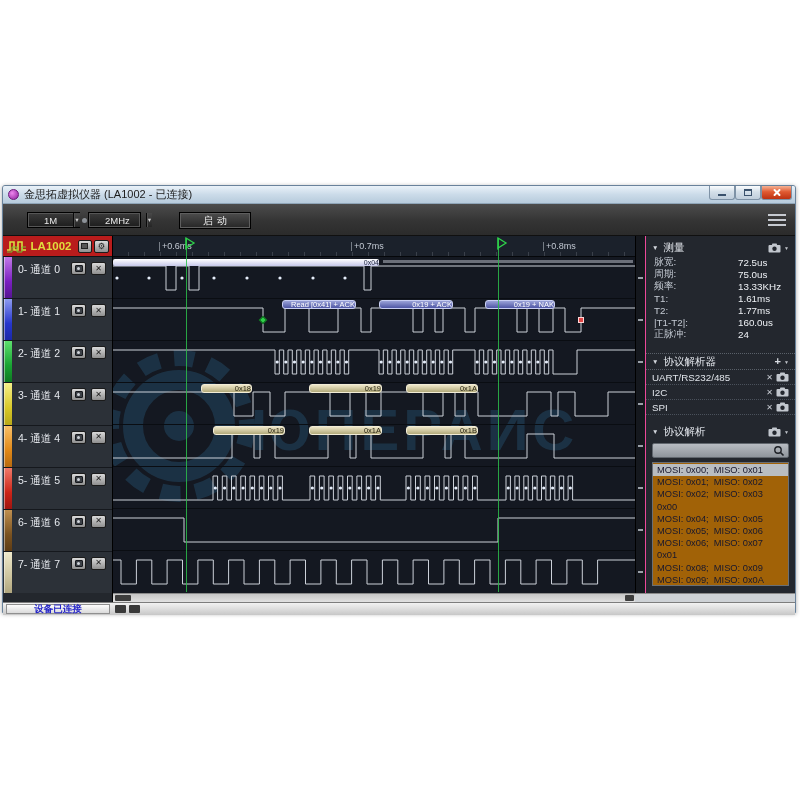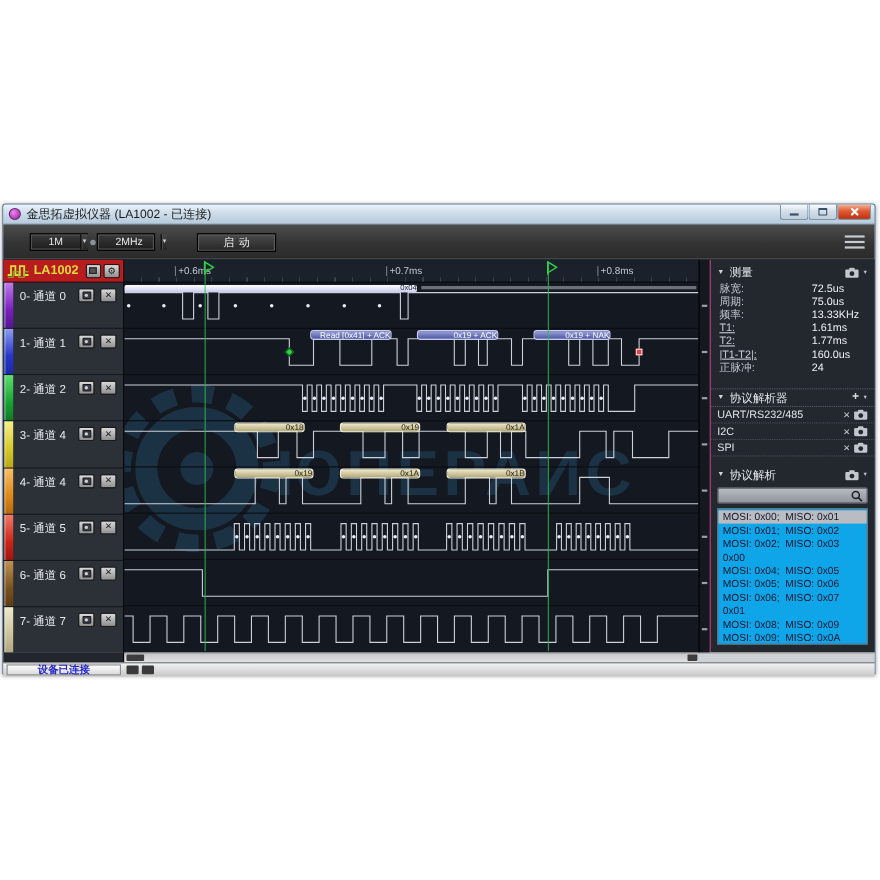--- a/index.html
+++ b/index.html
@@ -93,30 +93,30 @@
   
   .rightpanel{width:150px;background:#23272e;border-left:1px solid #ec4899;padding-top:3px;color:#ccd1d8}
   .sech{display:flex;align-items:center;height:17px;padding:0 6px;color:#e4e8ee;font-size:10.5px}
   .tri{font-size:6.5px;margin-right:5px;color:#d2d6dc}
   .sright{margin-left:auto;display:flex;align-items:center;gap:3px}
   .minitri{font-size:5px;color:#c0c4ca}
   .cam rect{fill:#c2c7ce}.cam .lens{fill:#23272e}
   .addico{font-size:11px;font-weight:bold;color:#d8dce2;line-height:1}
   .mrow{display:flex;height:12px;padding:0 8px;align-items:center}
   .mlabel{width:84px;color:#c5cbd4;font-size:9.8px}
-  .mlabel.u{text-decoration:underline}
+  .mlabel.u{}
   .mvalue{color:#eef1f5;font-size:9.8px}
   .hdr2{margin-top:13px;border-top:1px dotted #596069;border-bottom:1px dotted #596069}
   .arow{display:flex;align-items:center;height:15px;padding:0 6px;border-bottom:1px dotted #4a515b;font-size:9.8px;color:#e0e4ea}
   .xic{font-size:8px;color:#c8cdd4}
   .hdr3{margin-top:8px}
   .searchbox{margin:3px 6px 0;height:15px;background:linear-gradient(#b8bcc2,#8f959c);
     border:1px solid #61676e;border-radius:2px;display:flex;align-items:center}
   .searchbox input{flex:1;background:transparent;border:none;outline:none;font-size:9px;padding:0 4px;color:#14161a;min-width:0}
-  .plist{margin:4px 6px 0;background:#0ea5e9;border:1px solid #6a6f75;height:124px;overflow:hidden;padding:1px 0}
+  .plist{margin:4px 6px 0;background:#a16207;border:1px solid #6a6f75;height:124px;overflow:hidden;padding:1px 0}
   .prow{white-space:pre;font-size:9.3px;line-height:12.2px;padding-left:4px;color:#17172e}
   .prow.sel{background:#b9bdc1}
   
   .scrollrow{display:flex;height:9px}
   .sr-left{width:110px;background:#23272d;border-right:1px solid #000}
   .sr-track{width:522px;background:linear-gradient(#c6c6c6,#e2e2e2);border-top:1px solid #8a8a8a;position:relative}
   .sr-handle{position:absolute;left:2px;top:1px;width:16px;height:6px;background:#3d3d3d;border-radius:1px}
   .sr-btn{position:absolute;right:1px;top:1px;width:9px;height:6px;background:#3d3d3d;border-radius:1px}
   .sr-right{flex:1;background:#ced2d6;border-top:1px solid #8a8a8a}
   .statusbar{height:13px;background:linear-gradient(#f2f2f2,#c7c7c7);border-top:1px solid #7d7d7d;position:relative}
@@ -335,21 +335,21 @@
               <circle cx="381.50000000000006" cy="21" r="1.6" class="wvdot"></circle>
               <circle cx="390.16666666666674" cy="21" r="1.6" class="wvdot"></circle>
               <circle cx="398.8333333333334" cy="21" r="1.6" class="wvdot"></circle>
               <circle cx="407.5000000000001" cy="21" r="1.6" class="wvdot"></circle>
               <circle cx="416.1666666666668" cy="21" r="1.6" class="wvdot"></circle>
               <circle cx="424.8333333333335" cy="21" r="1.6" class="wvdot"></circle>
               <circle cx="433.50000000000017" cy="21" r="1.6" class="wvdot"></circle>
             </svg>
         </div>
         <div class="wrow">
-          <div class="pill spi" style="left:100px;width:64px">0x18</div>
+          <div class="pill spi" style="left:88px;width:51px">0x18</div>
           <div class="pill spi" style="left:196px;width:73px">0x19</div>
           <div class="pill spi" style="left:293px;width:72px">0x1A</div>
           <svg class="wave" width="522" height="42">
               <path d="M0 9H121V33H140V9H157V33H172V9H217V33H237V9H253V33H268V9H310V33H330V9H342V33H352V9H365V33H414V9H438V33H445V9H462V33H495V9H522" class="wv"></path>
             </svg>
         </div>
         <div class="wrow">
           <div class="pill spi" style="left:100px;width:72px">0x19</div>
           <div class="pill spi" style="left:196px;width:73px">0x1A</div>
           <div class="pill spi" style="left:293px;width:72px">0x1B</div>

